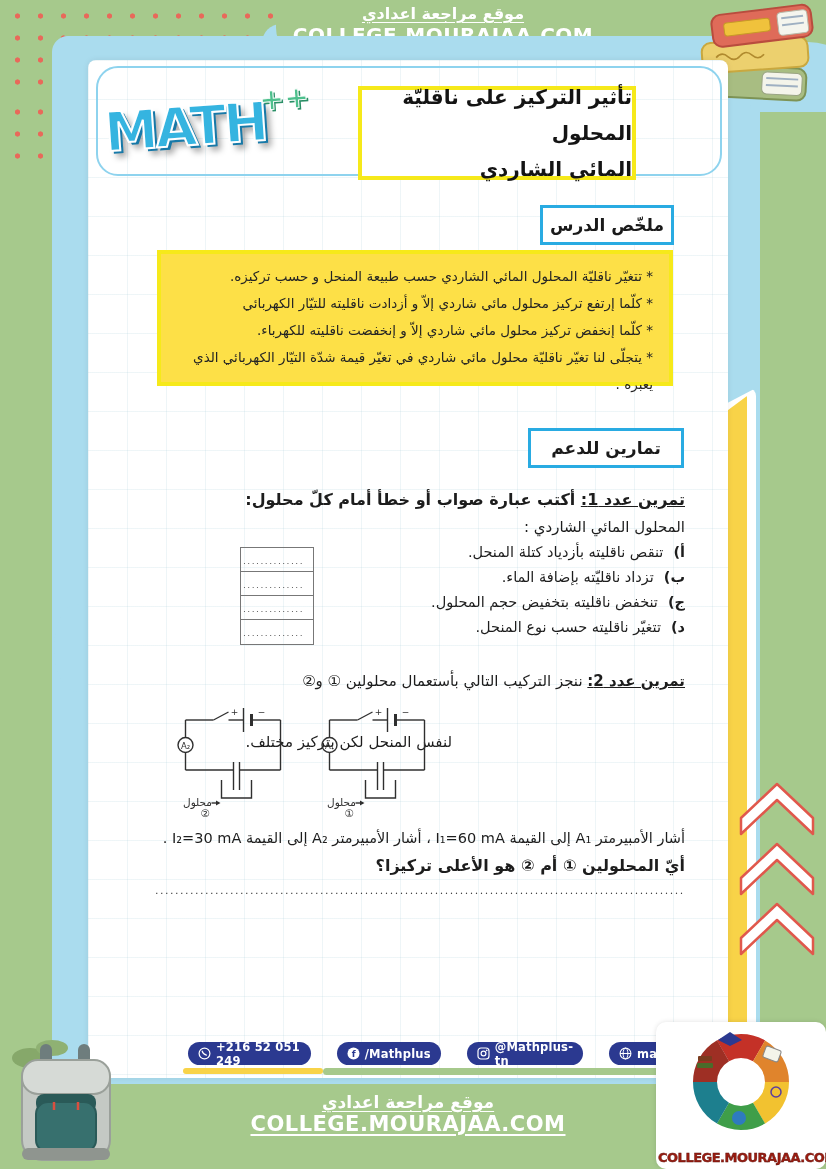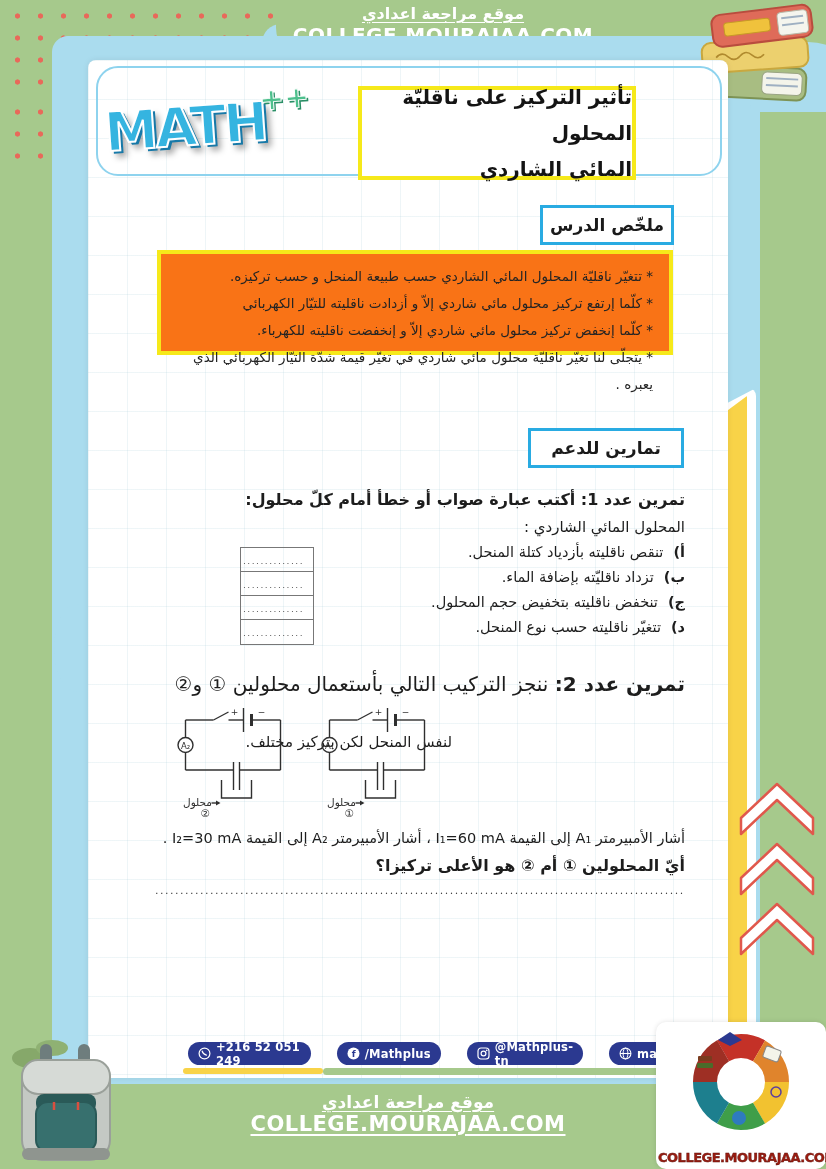--- a/index.html
+++ b/index.html
@@ -45,38 +45,38 @@
                -webkit-text-stroke:1px #fff; text-shadow:2px 2px 0 #2a8f66; }
   .title-box { position:absolute; left:270px; top:26px; width:278px; height:94px; background:#fff;
                border:4px solid #f6e91a; display:flex; flex-direction:column; justify-content:center;
                direction:rtl; font-weight:bold; font-size:20px; color:#141414; line-height:36px; }
 
   .blue-box { position:absolute; background:#fff; border:3px solid #29abe2; display:flex; align-items:center;
               justify-content:center; font-weight:bold; font-size:17px; color:#1a1a1a; direction:rtl; }
   .summary-heading { left:452px; top:145px; width:134px; height:40px; }
   .exercises-heading { left:440px; top:368px; width:156px; height:40px;text-align:right; }
 
-  .summary-box { position:absolute; left:69px; top:190px; width:516px; height:105px; border:4px solid #f6e91a;
-                 background:#f97316; direction:rtl; text-align:right; padding:9px 16px 0 8px;
+  .summary-box { position:absolute; left:69px; top:190px; width:516px; height:136px; border:4px solid #f6e91a;
+                 background:#fde047; direction:rtl; text-align:right; padding:9px 16px 0 8px;
                  font-size:13.5px; color:#242424; line-height:27px; }
 
   
   .rtl-line { position:absolute; direction:rtl; text-align:right; color:#1d1d1d; }
-  .ex-label { font-weight:bold; }
+  .ex-label { font-weight:bold; text-decoration:underline; }
   .ex1-head { left:67px; top:430px; width:530px; font-size:16px; font-weight:bold; }
   .ex1-intro { left:67px; top:458px; width:530px; font-size:15px; }
   .ex1-options { position:absolute; left:140px; top:484px; width:457px; direction:rtl; }
   .opt-row { height:25px; font-size:14.5px; color:#1d1d1d; text-align:right; }
   .opt-letter { font-weight:bold; margin-left:10px; }
   .answer-grid { position:absolute; left:152px; top:487px; width:74px; border:1px solid #777; }
   .answer-cell { height:24px; border-bottom:1px solid #777; font-size:9px; color:#555; letter-spacing:1.5px;
                  overflow:hidden; white-space:nowrap; line-height:26px; padding:0 2px; }
   .answer-cell:last-child { border-bottom:none; }
 
-  .ex2-head { left:67px; top:612px; width:530px; font-size:20px; }
+  .ex2-head { left:67px; top:612px; width:530px; font-size:15px; }
   .ex2-line2 { left:112px; top:625px; width:252px; font-size:15px;margin-top:48px; }
   .circuit { position:absolute; width:118px; height:114px; }
   .circuit-left { left:86px; top:644px; }
   .circuit-right { left:230px; top:644px; }
   .reading { left:67px; top:770px; width:530px; font-size:14.5px; }
   .question { left:67px; top:796px; width:530px; font-size:16px; font-weight:bold; }
   .dots-answer { left:67px; top:824px; width:530px; font-size:11px; color:#444; letter-spacing:1.5px;
                  overflow:hidden; white-space:nowrap; direction:ltr; text-align:left; }
 
   

